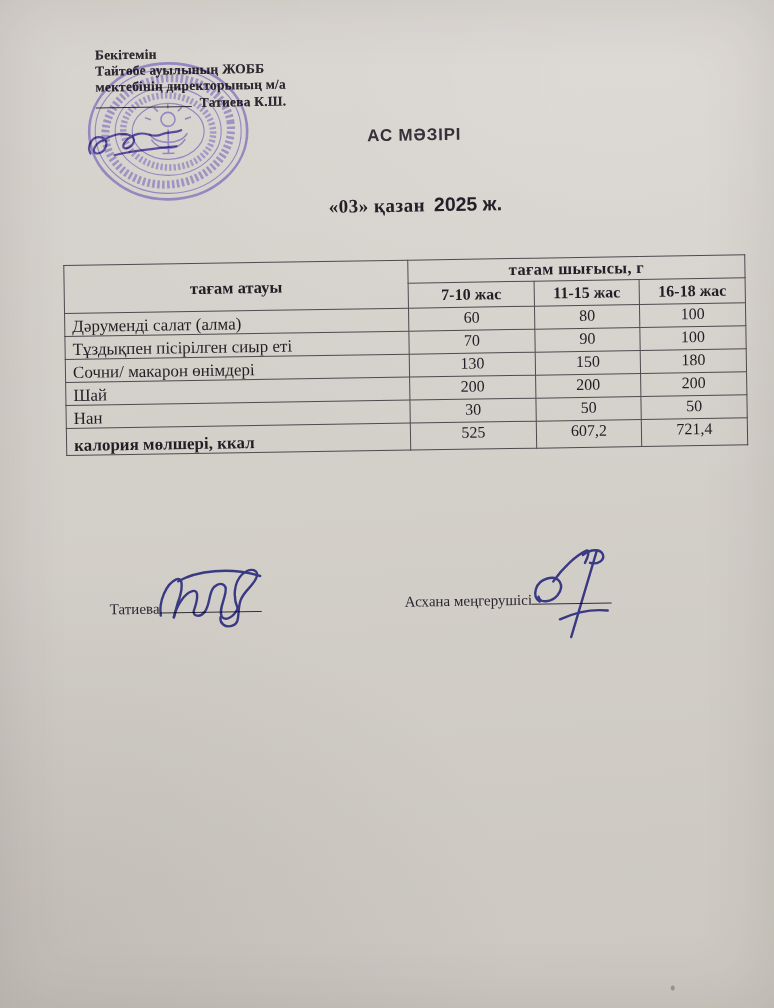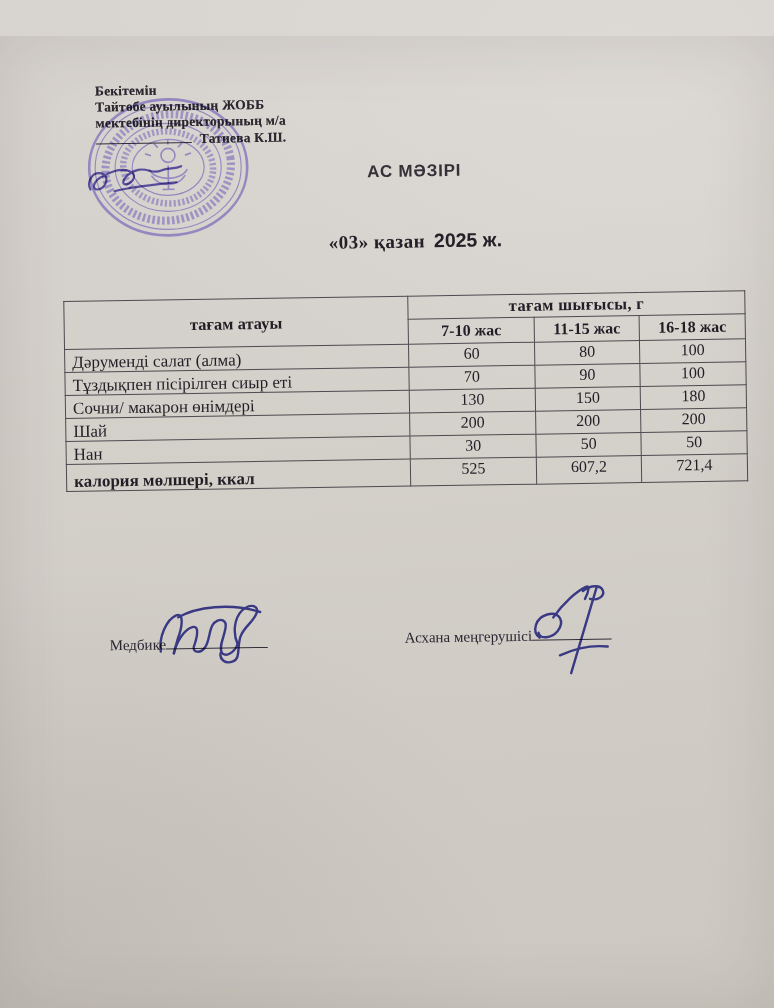--- a/index.html
+++ b/index.html
@@ -5,21 +5,21 @@
   html, body { margin: 0; padding: 0; }
   body {
     width: 774px; height: 1008px; overflow: hidden; position: relative;
     font-family: "Liberation Serif", serif;
     background:
       radial-gradient(120% 70% at 80% 8%, rgba(255,255,255,0.16), transparent 60%),
       radial-gradient(90% 55% at 8% 92%, rgba(92,86,76,0.10), transparent 65%),
       linear-gradient(176deg, #d8d4cf 0%, var(--paper, #d3cfc9) 45%, #ccc8c1 100%);
     color: var(--ink, #2b2830);
   }
-  .photo { position: absolute; inset: 0; margin-top: 36px; }
+  .photo { position: absolute; inset: 0; }
   .photo::after {
     content: ""; position: absolute; inset: 0; pointer-events: none;
     box-shadow: inset 0 0 70px rgba(62,57,50,0.13);
   }
   .tilt {
     position: absolute; inset: 0;
     transform: rotate(-0.9deg);
     transform-origin: 387px 500px;
   }
   
@@ -186,21 +186,21 @@
         <tr class="total">
           <td class="dish">калория мөлшері, ккал</td>
           <td class="val">525</td>
           <td class="val">607,2</td>
           <td class="val">721,4</td>
         </tr>
       </tbody>
     </table>
 
     <div class="sig-label nurse-label">
-      <span>Медбике</span><span class="rule"></span>
+      <span>Татиева</span><span class="rule"></span>
     </div>
     <svg class="nurse-ink" viewBox="0 0 120 66">
       <g fill="none" stroke="#3a3a84" stroke-width="2.4" stroke-linecap="round">
         <path d="M8,52 C6,38 14,20 24,16 C32,13 30,28 25,40 L21,54"></path>
         <path d="M21,54 C24,42 32,30 40,28 C48,26 44,40 41,48 C40,53 47,55 52,49 C58,41 56,29 62,24 C68,19 75,21 73,30 C71,40 66,48 69,54 C72,59 81,55 85,46"></path>
         <path d="M85,46 C80,34 82,20 90,12 C98,5 108,7 104,16 C100,25 92,28 88,38 C84,49 88,60 80,63 C72,66 66,60 68,54"></path>
         <path d="M26,18 C44,8 78,4 108,14"></path>
       </g>
     </svg>
 

